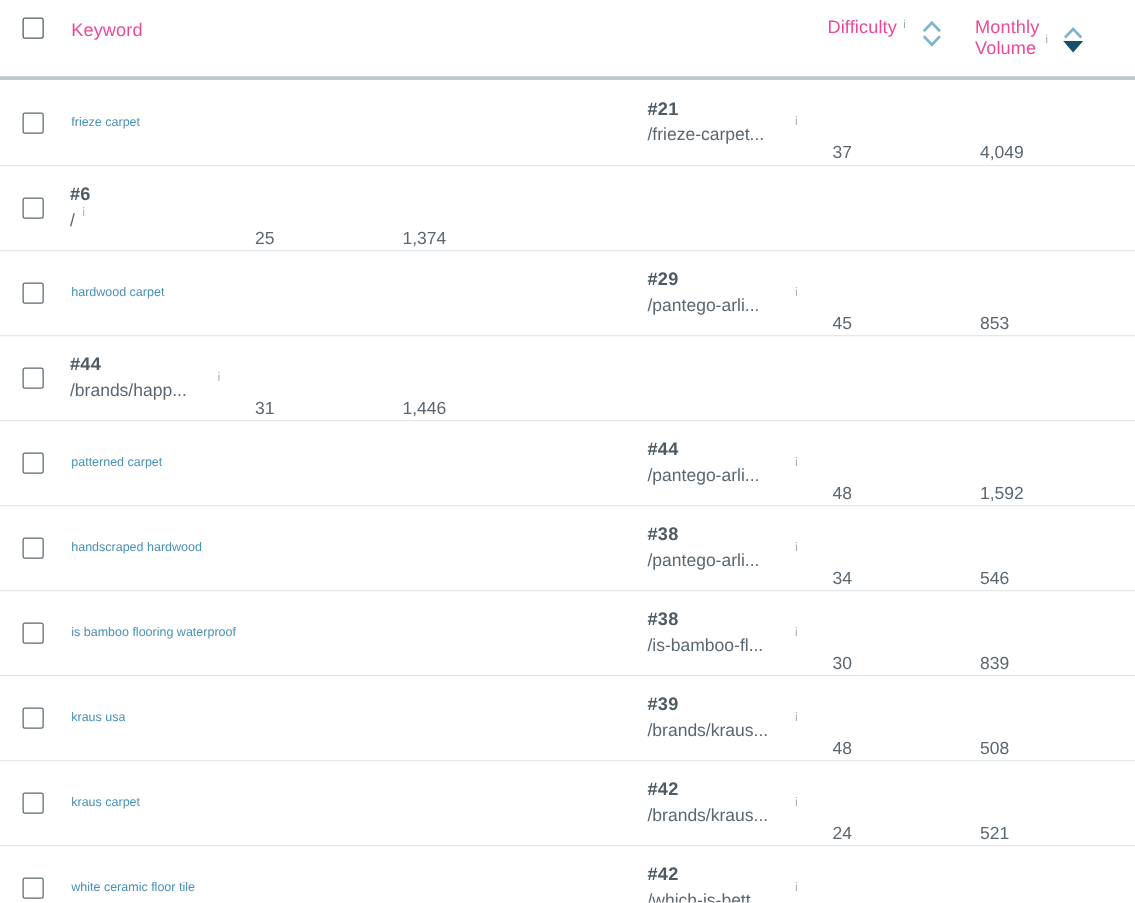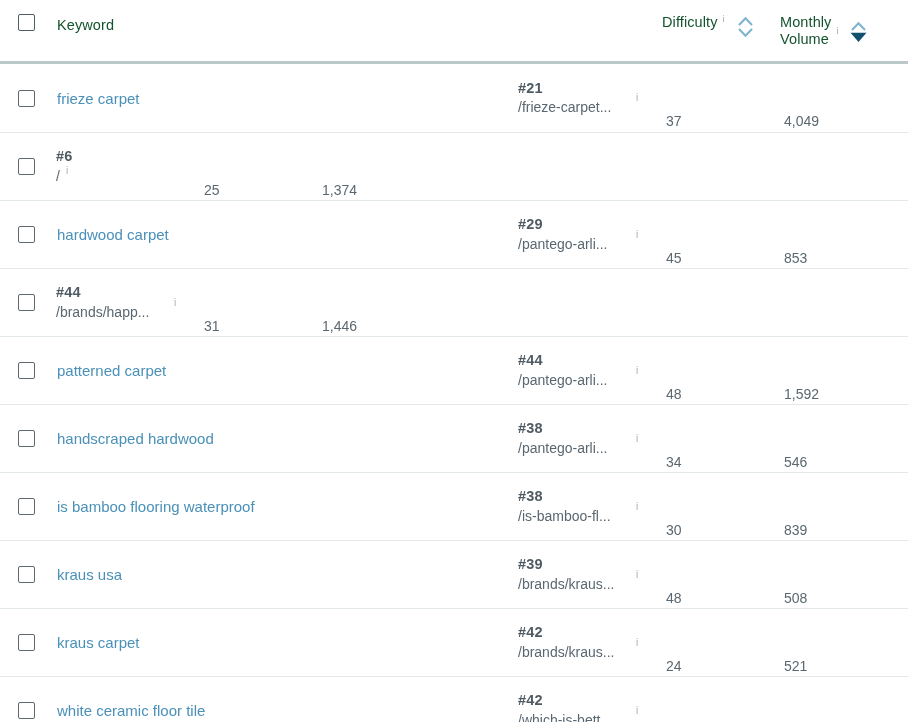--- a/index.html
+++ b/index.html
@@ -38,21 +38,21 @@
     padding-bottom: 13px;
     min-height: 56px;
   }
   .header-divider {
     height: 3px;
     background: #bcc8ca;
     width: 908px;
   }
   .th-label {
     font-size: 14.5px;
-    color: #14532d;
+    color: #ec4899;
     line-height: 17px;
     letter-spacing: 0.1px;
   }
   .th-keyword {
     padding-top: 3px;
   }
   .th-sortgroup {
     display: flex;
     align-items: flex-start;
     gap: 2px;
@@ -106,21 +106,21 @@
     background: #ffffff;
     margin-left: 18px;
     cursor: pointer;
     flex: 0 0 auto;
   }
   .checkbox.header-cb {
     border-color: #4f5e64;
   }
 
   .kw-link {
-    font-size: 15px;
+    font-size: 10px;
     color: #4a90b8;
     text-decoration: none;
     cursor: pointer;
     white-space: nowrap;
     overflow: hidden;
     text-overflow: ellipsis;
     display: block;
   }
   .col-keyword { padding-left: 1px; }
 

